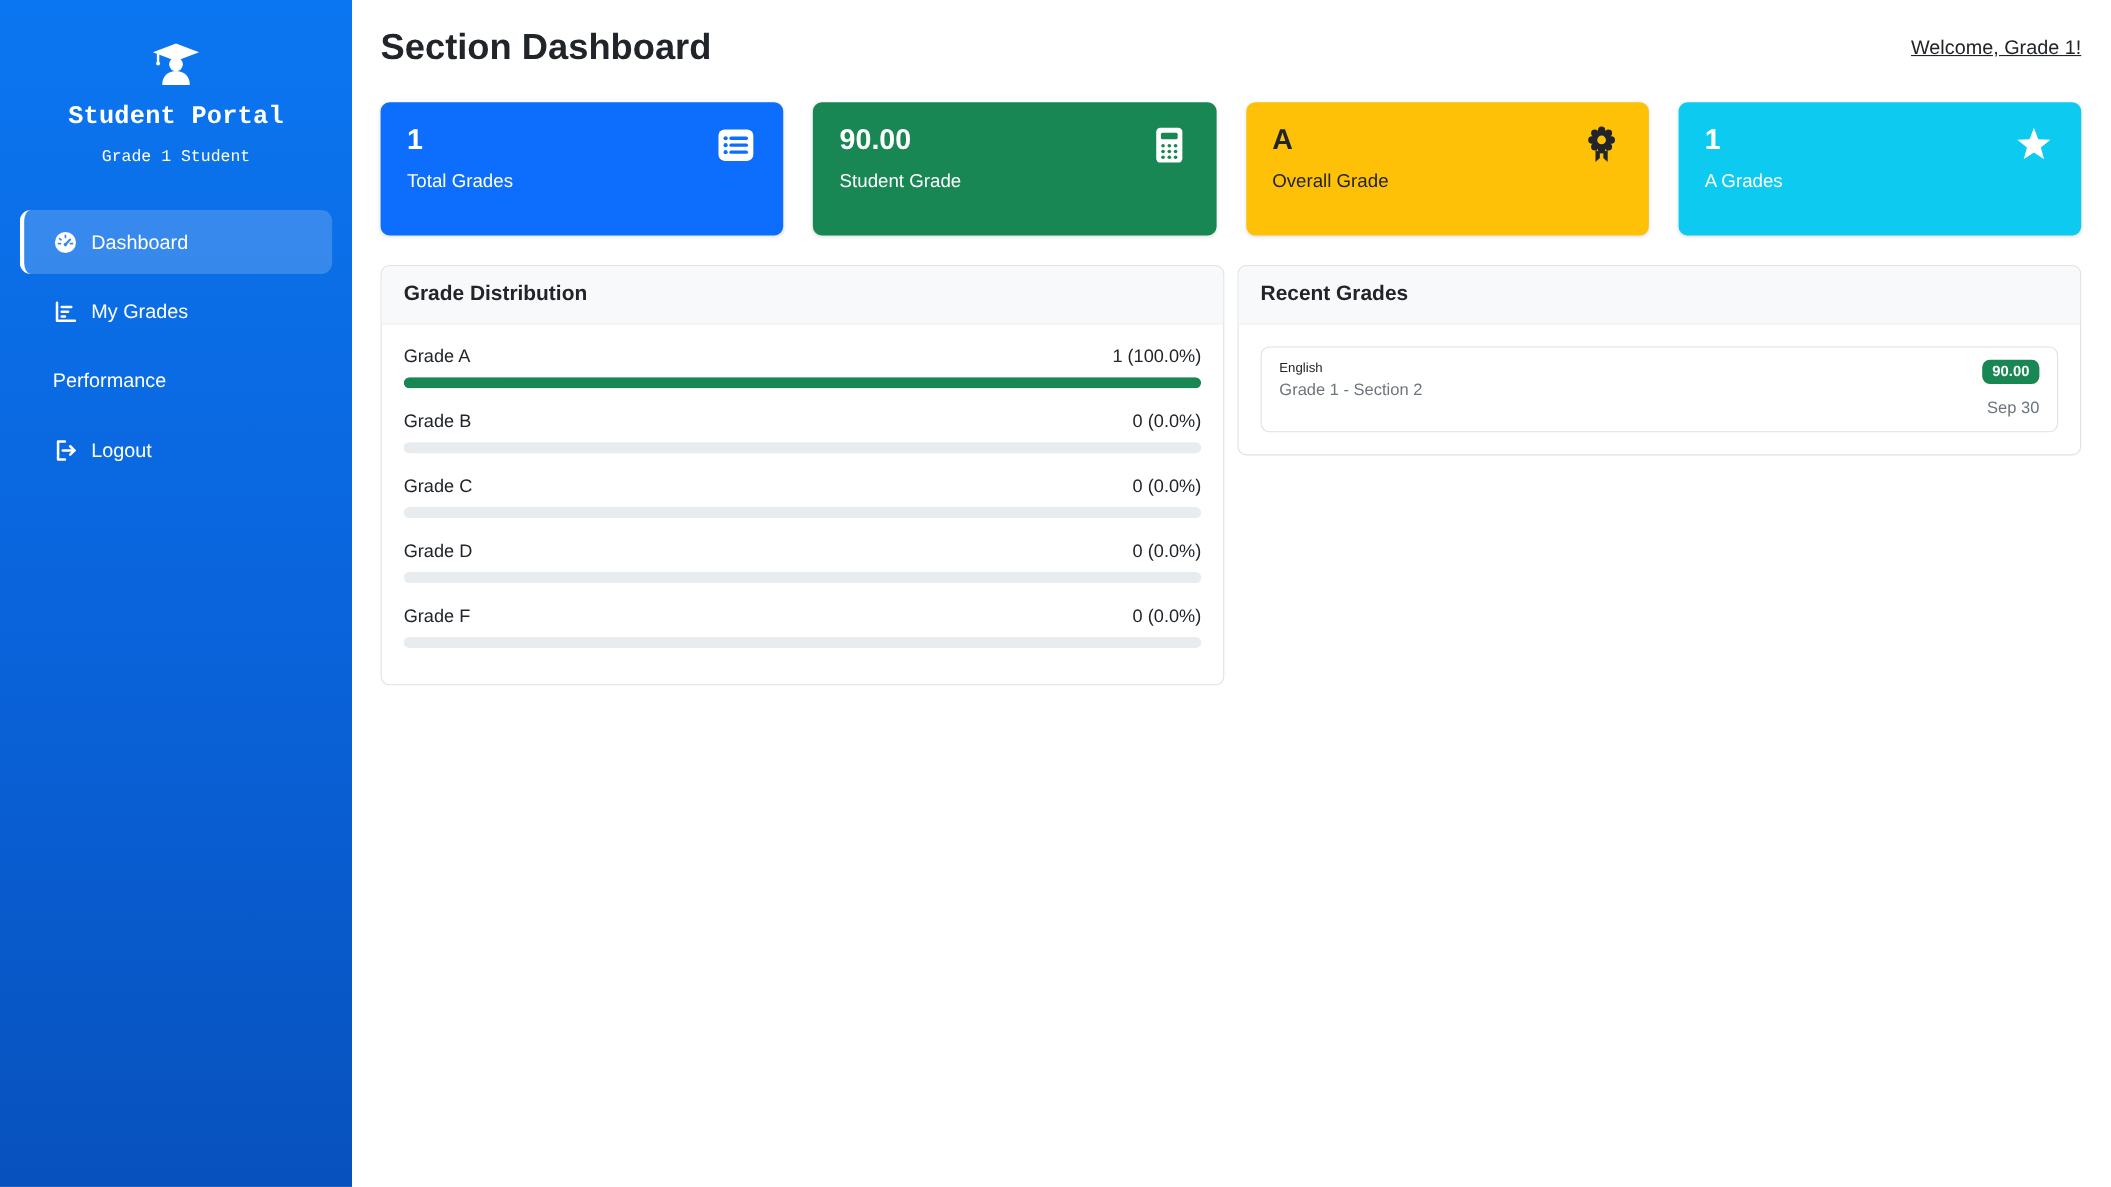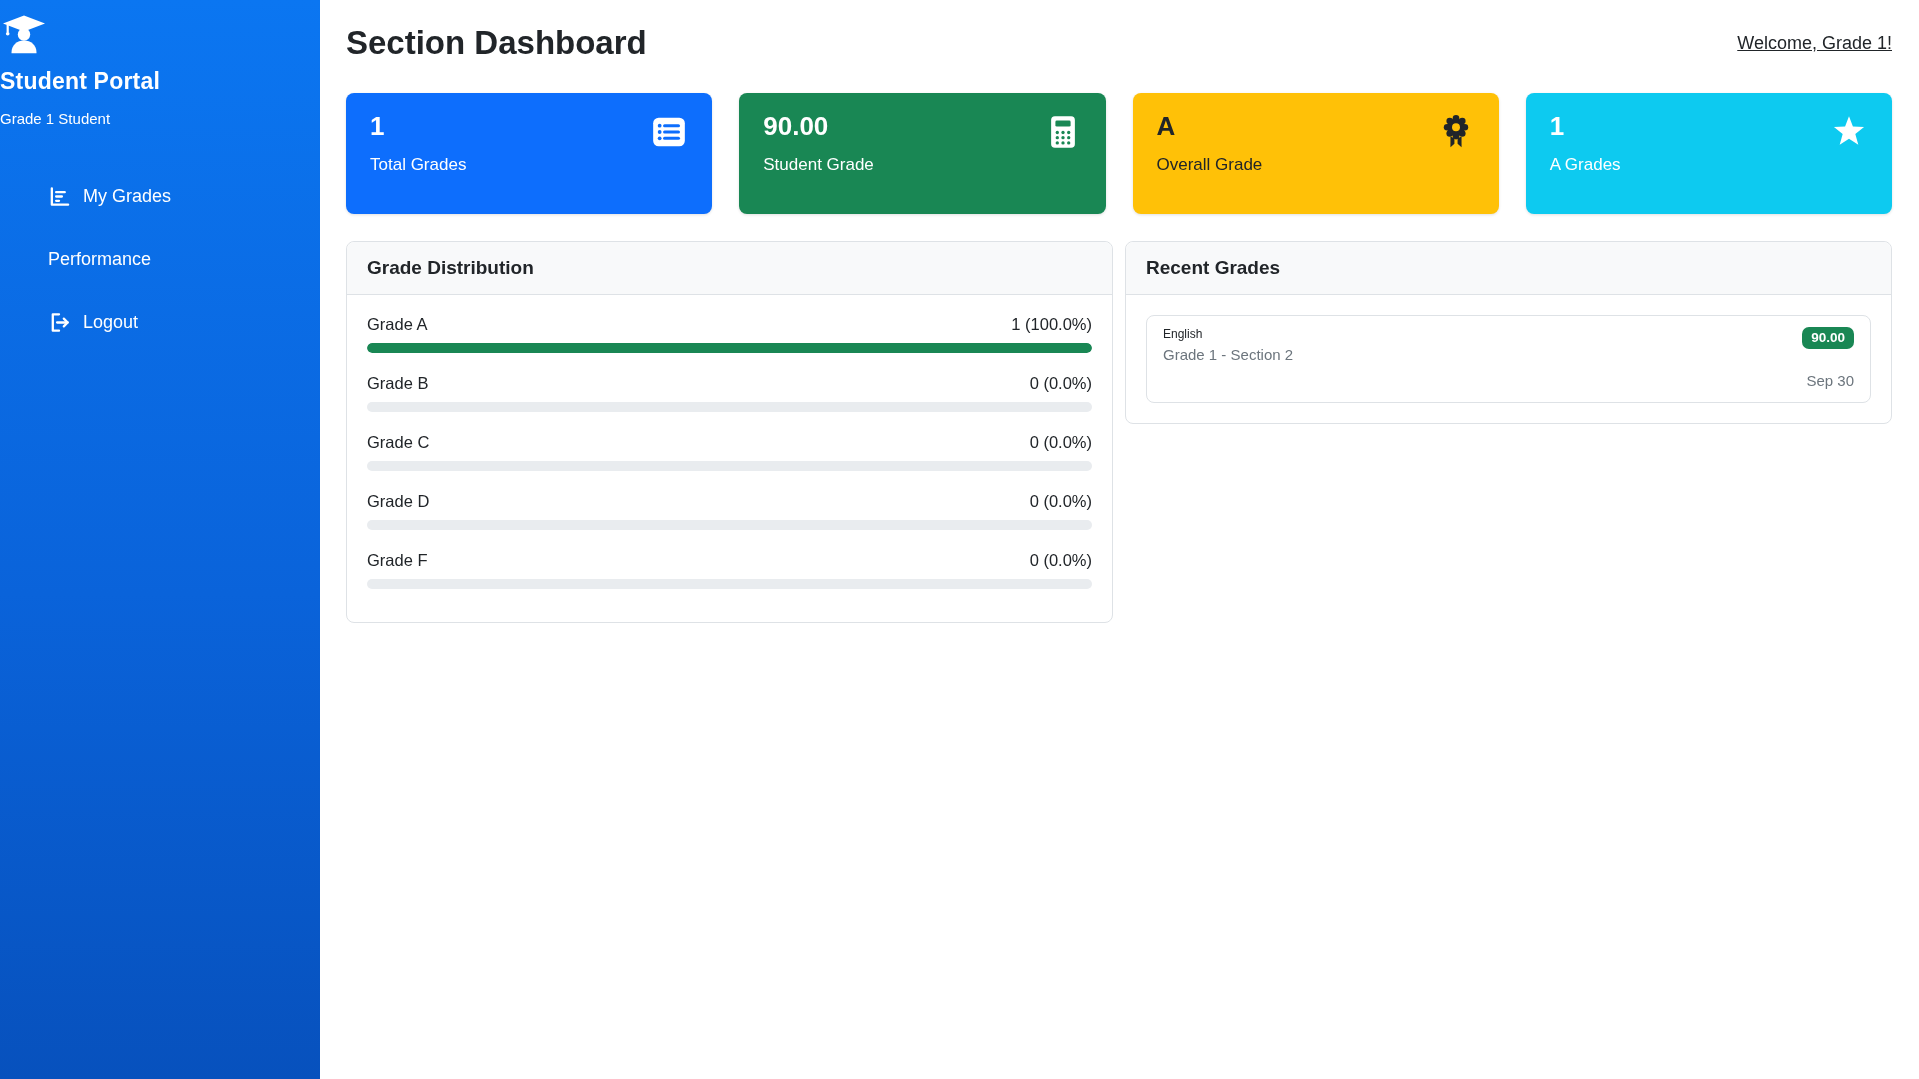--- a/index.html
+++ b/index.html
@@ -8,21 +8,21 @@
     font-family: "Liberation Sans", sans-serif;
     background: #ffffff; overflow: hidden;
     color: #212529;
   }
   
   .sidebar {
     position: fixed; left: 0; top: 0; bottom: 0; width: 320px;
     background: linear-gradient(180deg, #0b76f1 0%, #0a63da 55%, #0751bd 100%);
     color: #fff;
   }
-  .logo-wrap { text-align: left; padding-top: 12px; }
+  .logo-wrap { text-align: center; padding-top: 36px; font-family: Liberation Mono, monospace; }
   .logo-icon svg { width: 48px; height: 48px; }
   .sidebar-title { font-size: 23px; font-weight: 700; margin-top: 4px; letter-spacing: .2px; }
   .sidebar-sub { font-size: 15px; margin-top: 15px; font-weight: 400; }
   .nav { margin-top: 40px; }
   .nav-item {
     display: flex; align-items: center;
     height: 58px; margin: 5px 18px; padding: 0 16px 0 30px;
     border-radius: 10px; font-size: 18px; color: #fff; cursor: pointer;
   }
   .nav-item.active {
@@ -67,21 +67,21 @@
     padding: 11px 16px 13px 16px; display: flex; justify-content: space-between;
     margin-bottom: 8px;
   }
   .gi-subject { font-size: 12px; font-weight: 400; }
   .gi-detail { font-size: 15px; color: #6c757d; margin-top: 5px; }
   .gi-right { text-align: right; }
   .score-badge {
     display: inline-block; color: #fff; font-size: 13.5px; font-weight: 700;
     padding: 4px 9px; border-radius: 7px; line-height: 1;
   }
-  .gi-date { font-size: 15px; color: #6c757d; margin-top: 23px; }
+  .gi-date { font-size: 15px; color: #6c757d; margin-top: 13px; }
 </style>
 </head>
 <body>
 
 <aside class="sidebar">
   <div class="logo-wrap">
     <span class="logo-icon">
       <svg viewBox="0 0 48 48">
         <g fill="#ffffff">
           <polygon points="24,3.5 45,11.5 24,19.5 3,11.5"></polygon>
@@ -90,20 +90,36 @@
           <circle cx="24" cy="22.5" r="6.2"></circle>
           <path d="M11.5 40.5c0-7.4 5.6-12 12.5-12s12.5 4.6 12.5 12v.8h-25z"></path>
         </g>
       </svg>
     </span>
     <div class="sidebar-title">Student Portal</div>
     <div class="sidebar-sub">Grade 1 Student</div>
   </div>
 
   <nav class="nav">
+    <div class="nav-item active">
+      <span class="nav-icon">
+        <svg viewBox="0 0 24 24">
+          <circle cx="12" cy="12" r="10" fill="#ffffff"></circle>
+          <g stroke="#3b87f0" stroke-linecap="round" fill="none">
+            <line x1="12" y1="5.2" x2="12" y2="7.2" stroke-width="1.6"></line>
+            <line x1="6.4" y1="8.2" x2="7.9" y2="9.4" stroke-width="1.6"></line>
+            <line x1="5.3" y1="13" x2="7.3" y2="13" stroke-width="1.6"></line>
+            <line x1="18.7" y1="13" x2="16.7" y2="13" stroke-width="1.6"></line>
+            <line x1="12" y1="13.8" x2="16.4" y2="9.2" stroke-width="2.1"></line>
+          </g>
+          <circle cx="12" cy="13.8" r="1.7" fill="#3b87f0"></circle>
+        </svg>
+      </span>
+      <span>Dashboard</span>
+    </div>
 
     <div class="nav-item">
       <span class="nav-icon">
         <svg viewBox="0 0 24 24" fill="none" stroke="#ffffff" stroke-width="2.4" stroke-linecap="round" stroke-linejoin="round">
           <path d="M4 3.5v17h17"></path>
           <line x1="8.5" y1="7.5" x2="17.5" y2="7.5"></line>
           <line x1="8.5" y1="12" x2="14.5" y2="12"></line>
           <line x1="8.5" y1="16.5" x2="11.5" y2="16.5"></line>
         </svg>
       </span>

